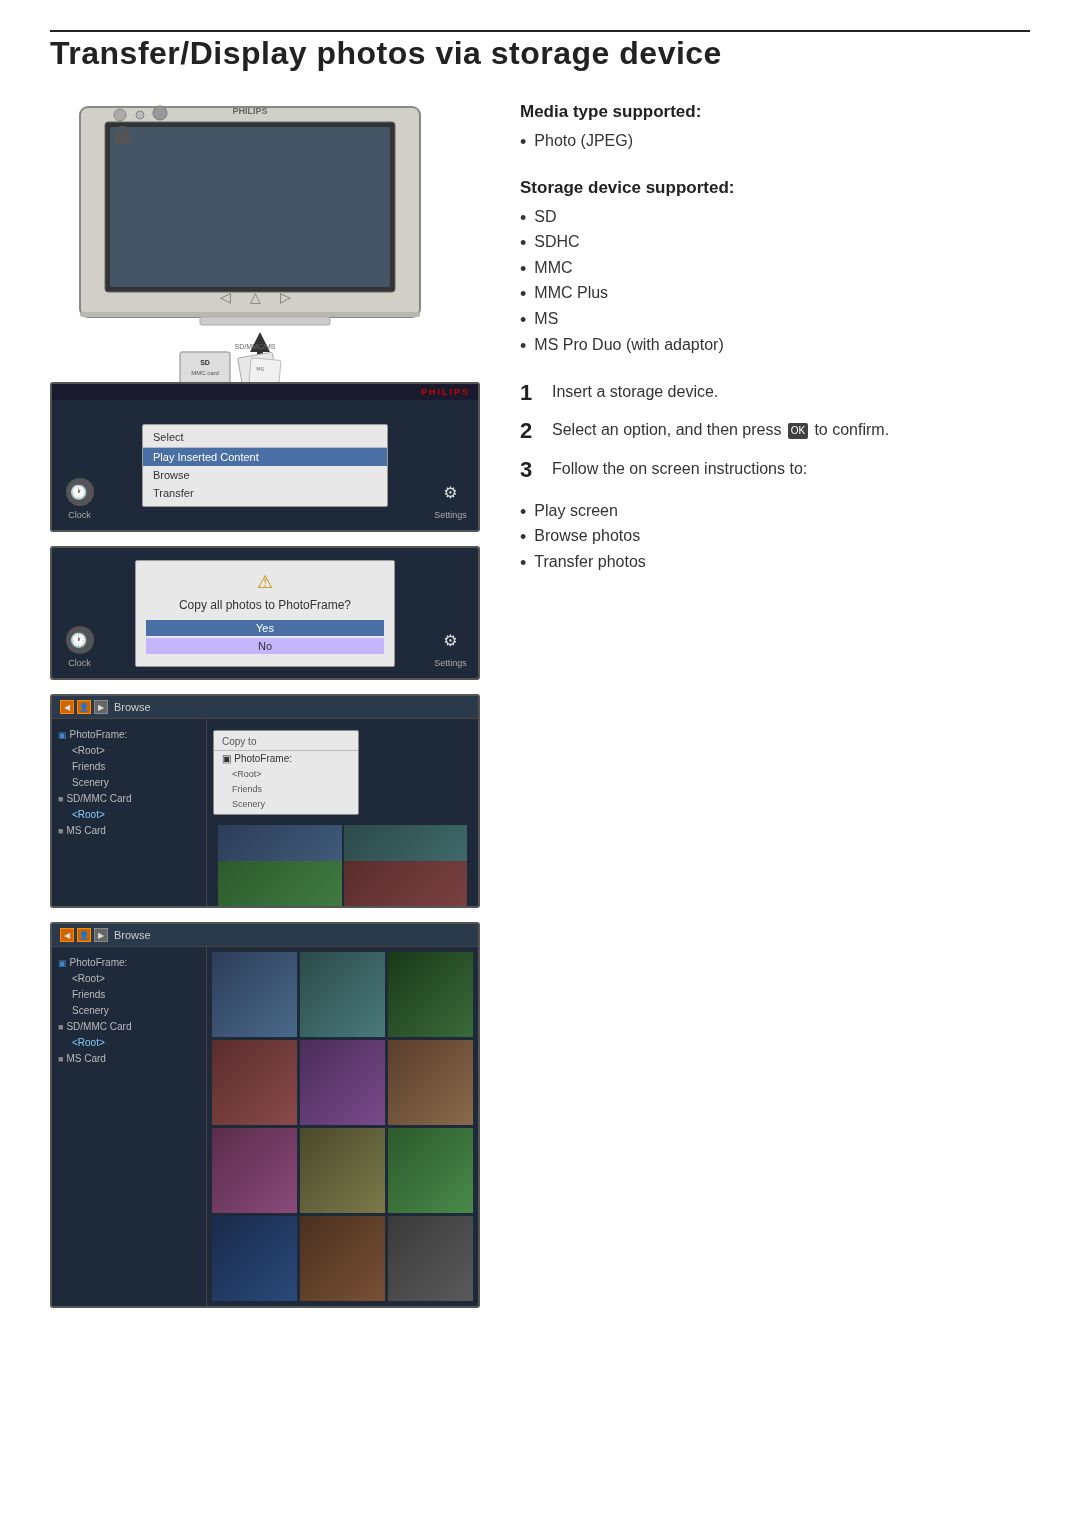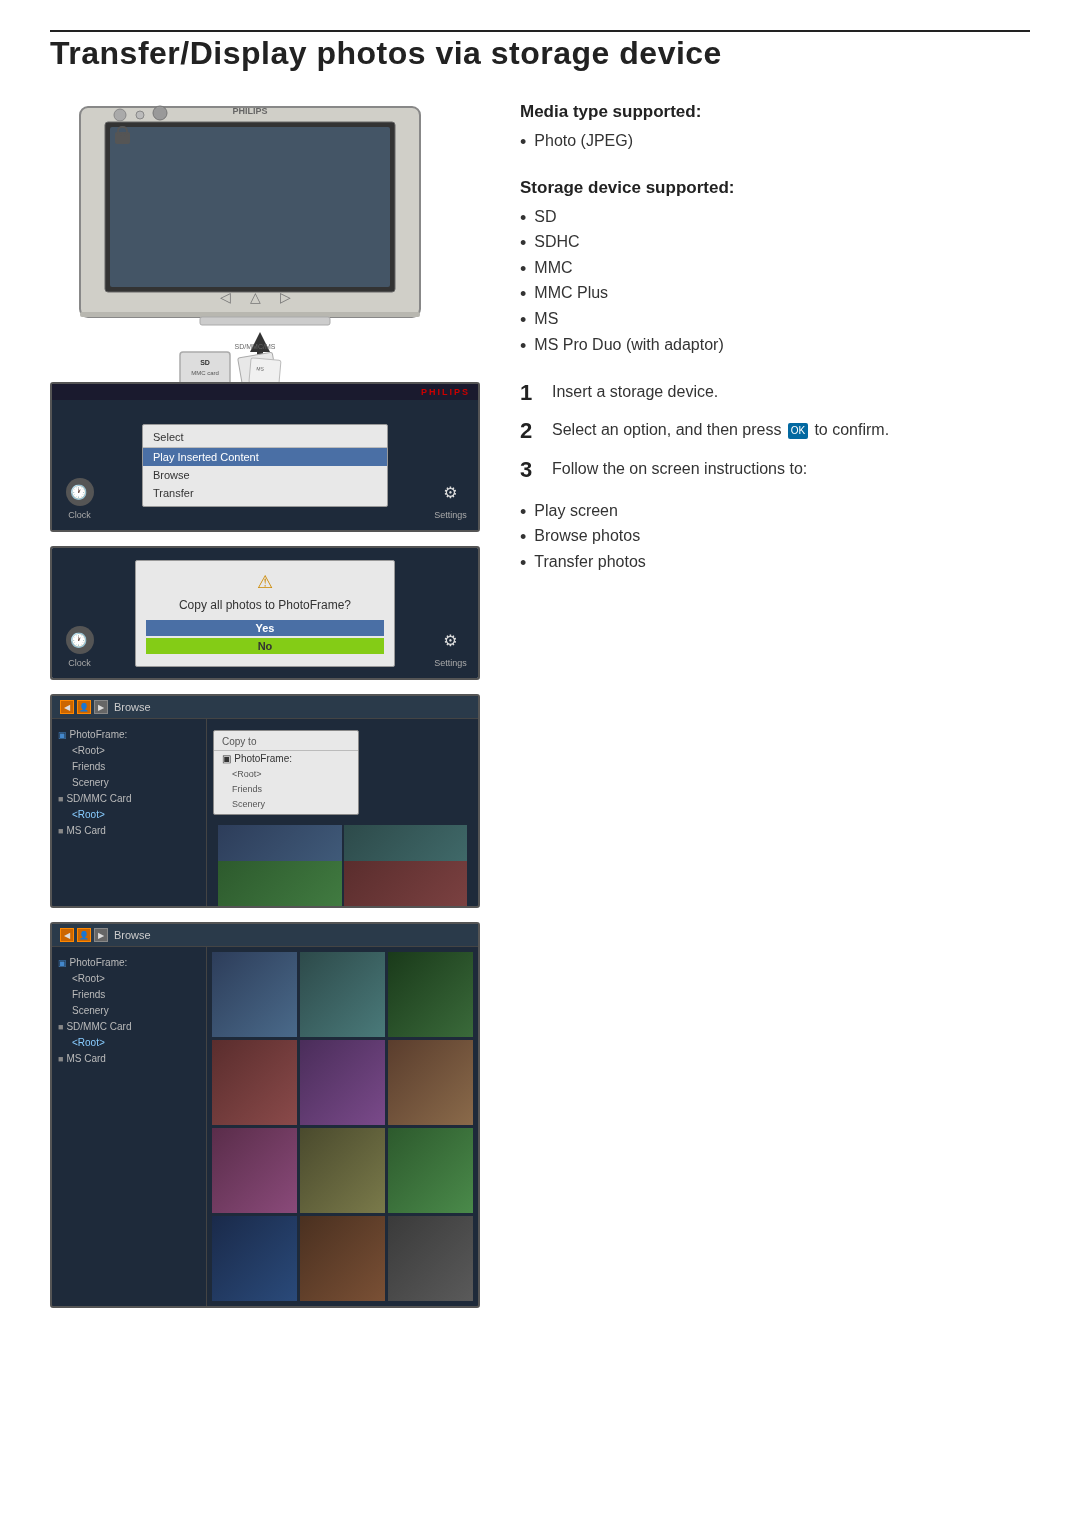--- a/index.html
+++ b/index.html
@@ -170,25 +170,24 @@
     }
 
     .dialog-btn {
       background: #4a6fa5;
       color: #fff;
       font-size: 11px;
       padding: 2px 0;
       margin-bottom: 2px;
       width: 100%;
       text-align: center;
-      font-weight: bold;
     }
 
     .dialog-btn.plain {
-      background: #84cc16;
+      background: #c4b5fd;
       color: #333;
     }
 
     
     .browse-panel {
       width: 100%;
       background: #1e2a3a;
       border: 2px solid #555;
       border-radius: 3px;
       margin-bottom: 14px;
@@ -391,21 +390,21 @@
     }
 
     .step-text {
       line-height: 1.4;
     }
 
     .ok-icon {
       display: inline-block;
       width: 20px;
       height: 16px;
-      background: #0369a1;
+      background: #404040;
       color: #fff;
       font-size: 10px;
       text-align: center;
       line-height: 16px;
       border-radius: 2px;
       vertical-align: middle;
       margin: 0 2px;
     }
 
     

